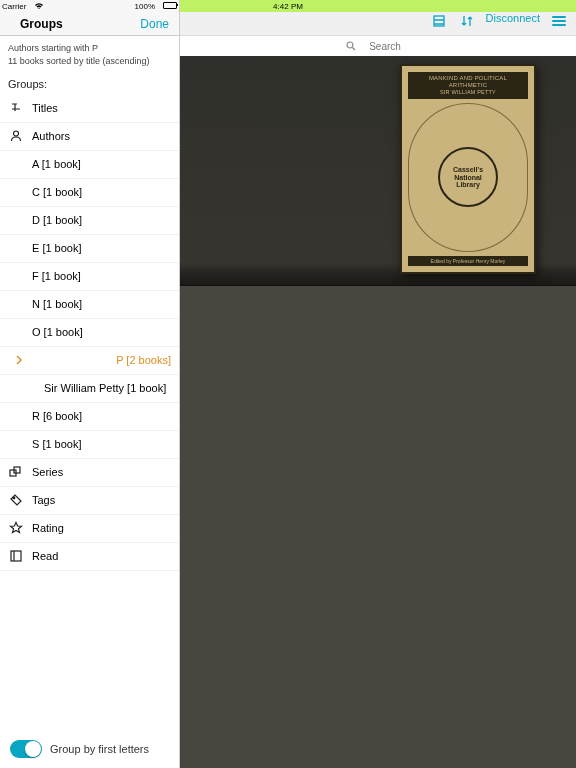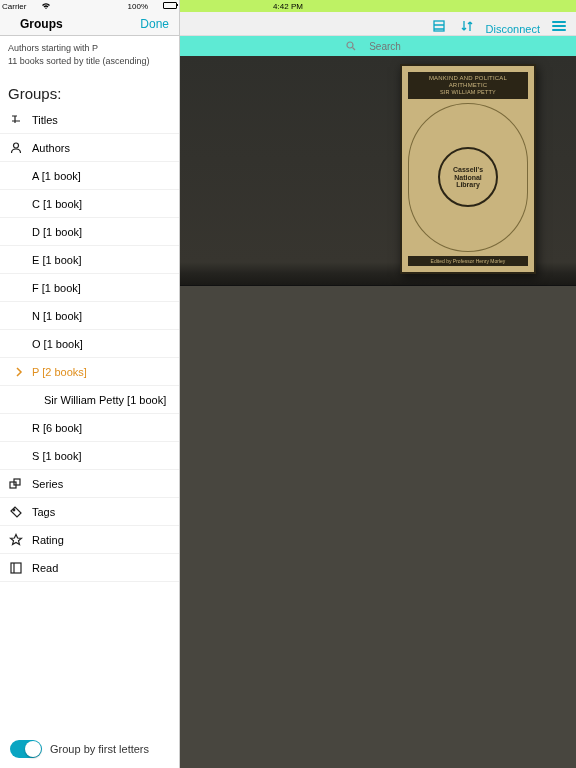--- a/index.html
+++ b/index.html
@@ -3,55 +3,55 @@
 <meta charset="utf-8">
 <style>
 * { margin: 0; padding: 0; box-sizing: border-box; font-family: -apple-system, "Helvetica Neue", Helvetica, Arial, sans-serif; }
 html, body { width: 576px; height: 768px; overflow: hidden; }
 body { background: #4a4a48; display: flex; }
 .sidebar { width: 180px; background: #fff; display: flex; flex-direction: column; border-right: 1px solid #ccc; position: relative; z-index: 2; }
 .main { flex: 1; display: flex; flex-direction: column; background: #3a3a36; }
 
 
 .status { height: 12px; width: 100%; display: flex; align-items: center; justify-content: space-between; font-size: 8px; color: #000; background: #f7f7f7; padding: 0 2px; }
-.status-left, .status-right { display: flex; gap: 15px; }
+.status-left, .status-right { display: flex; gap: 8px; }
 .status-center { position: absolute; left: 50%; transform: translateX(-50%); font-weight: 500; }
 .battery { width: 14px; height: 7px; border: 1px solid #000; border-radius: 1px; position: relative; }
 .battery::after { content: ""; position: absolute; right: -2px; top: 1.5px; width: 1px; height: 2px; background: #000; }
 .battery-fill { background: #000; width: 100%; height: 100%; }
 
 
 .side-head { height: 24px; display: flex; align-items: center; justify-content: space-between; padding: 0 10px; border-bottom: 1px solid #ccc; background: #f7f7f7; gap: 39px; }
 .side-title { font-weight: 600; font-size: 12px; margin-left: 10px; }
 .side-done { color: #0aa5c2; font-size: 12px; cursor: pointer; }
 
 .side-info { font-size: 9px; color: #444; padding: 6px 0 2px 8px; line-height: 1.4; }
-.side-info .groups-label { font-size: 15px; color: #222; margin-top: 16px; }
+.side-info .groups-label { font-size: 11px; color: #222; margin-top: 10px; }
 
 .side-scroll { flex: 1; overflow-y: auto; }
 .side-list { list-style: none; }
 .side-item { display: flex; align-items: center; font-size: 11px; padding: 0 8px; height: 28px; border-bottom: 1px solid #f0f0f0; cursor: pointer; }
 .side-item .icon { width: 16px; height: 16px; display: flex; align-items: center; justify-content: center; margin-right: 8px; color: #222; }
 .side-item.level1 { padding-left: 32px; }
 .side-item.level2 { padding-left: 44px; }
-.side-item.active { color: #e09020; }
+.side-item.active { color: #e09020; justify-content: flex-end; }
 .side-item.active .chev { color: #e09020; }
 .chev { position: absolute; left: 14px; }
 
 
 .side-foot { display: flex; align-items: center; gap: 8px; padding: 10px 10px; font-size: 11px; color: #333; }
 .toggle { width: 32px; height: 18px; border-radius: 9px; background: #0aa5c2; position: relative; cursor: pointer; }
 .toggle::after { content: ""; width: 16px; height: 16px; background: #fff; border-radius: 50%; position: absolute; top: 1px; right: 1px; box-shadow: 0 1px 2px rgba(0,0,0,.3); }
-.main-head { height: 24px; background: #f0f0f0; display: flex; align-items: flex-end; justify-content: flex-end; gap: 10px; padding: 0 8px; border-bottom: 1px solid #ddd; }
+.main-head { height: 24px; background: #f0f0f0; display: flex; align-items: flex-start; justify-content: flex-end; gap: 10px; padding: 0 8px; border-bottom: 1px solid #ddd; }
 .main-head .hicon { width: 18px; height: 18px; display: flex; align-items: center; justify-content: center; color: #0aa5c2; cursor: pointer; }
 .disconnect { color: #0aa5c2; font-size: 11px; cursor: pointer; }
 .menu-icon { display:flex; flex-direction:column; gap:2px; }
 .menu-icon span { display:block; width:14px; height:2px; background:#0aa5c2; border-radius:1px; }
 
-.searchbar { height: 20px; background: #5eead4; display: flex; align-items: center; justify-content: center; gap: 4px; font-size: 10px; color: #777; }
+.searchbar { height: 20px; background: #ffffff; display: flex; align-items: center; justify-content: center; gap: 4px; font-size: 10px; color: #777; }
 .search-mag { font-size: 10px; }
 .search-input { background: transparent; border: none; font-size: 10px; width: 50px; text-align: center; color: #777; }
 
 .shelf-area { flex: 1; background: #3b3b37; position: relative; }
 .shelf { position: absolute; left: 0; width: 100%; top: 0; height: 230px; background: linear-gradient(#2f2f2b,#37352f 90%,#24231f 95%,#1a1916); border-bottom: 1px solid #111; }
 .book { position: absolute; top: 8px; left: 220px; width: 136px; height: 210px; background: #c9b47e; border: 2px solid #2b2516; box-shadow: 2px 3px 10px rgba(0,0,0,.6); display: flex; flex-direction: column; align-items: center; padding: 6px; }
 .book .band { width: 100%; background: #2b2516; color: #c9b47e; font-size: 6px; text-align: center; padding: 3px 0; line-height: 1.2; text-transform: uppercase; letter-spacing: .2px; }
 .book .band .bline2 { font-size: 5.5px; }
 .book .ornament { flex: 1; width: 100%; margin: 4px 0; border: 1px solid #7a6a3b; position: relative; display:flex; align-items:center; justify-content:center; border-radius: 50% / 40%; }
 .book .ornament .circle { width: 60px; height: 60px; border: 2px solid #2b2516; border-radius: 50%; display:flex; flex-direction:column; align-items:center; justify-content:center; font-size: 7px; font-weight: 700; color:#2b2516; text-align:center; line-height:1.1; }

